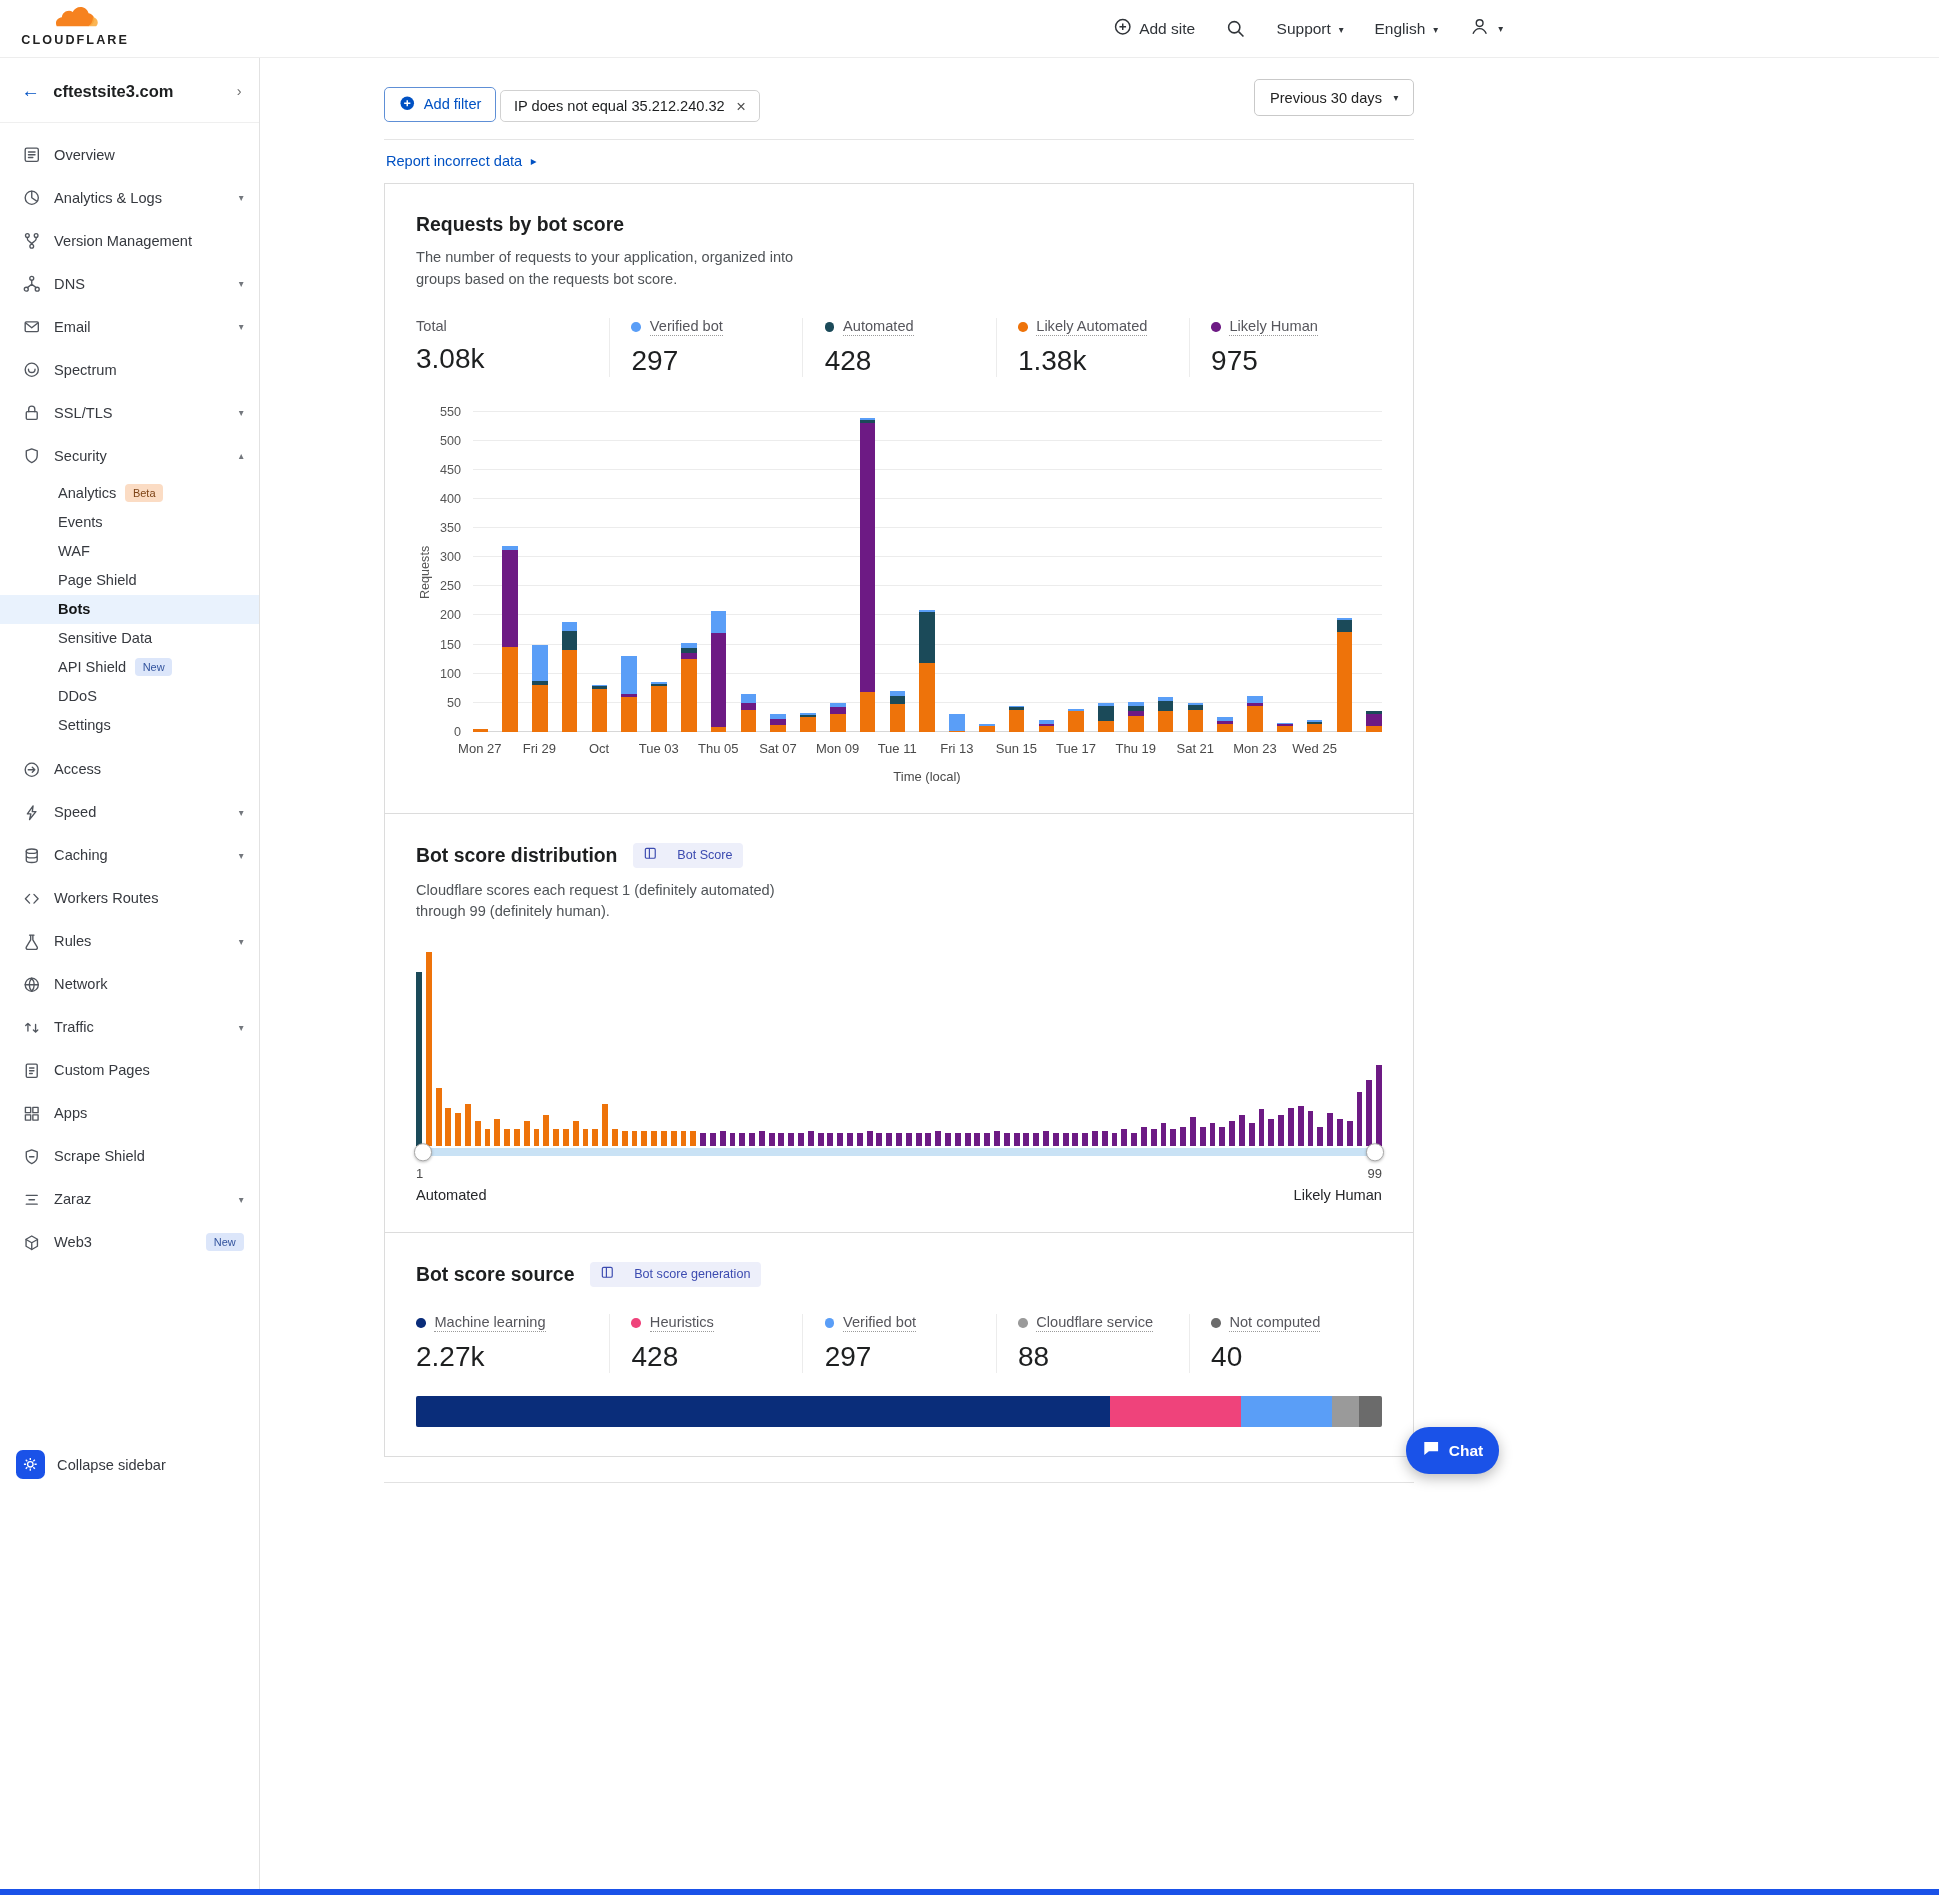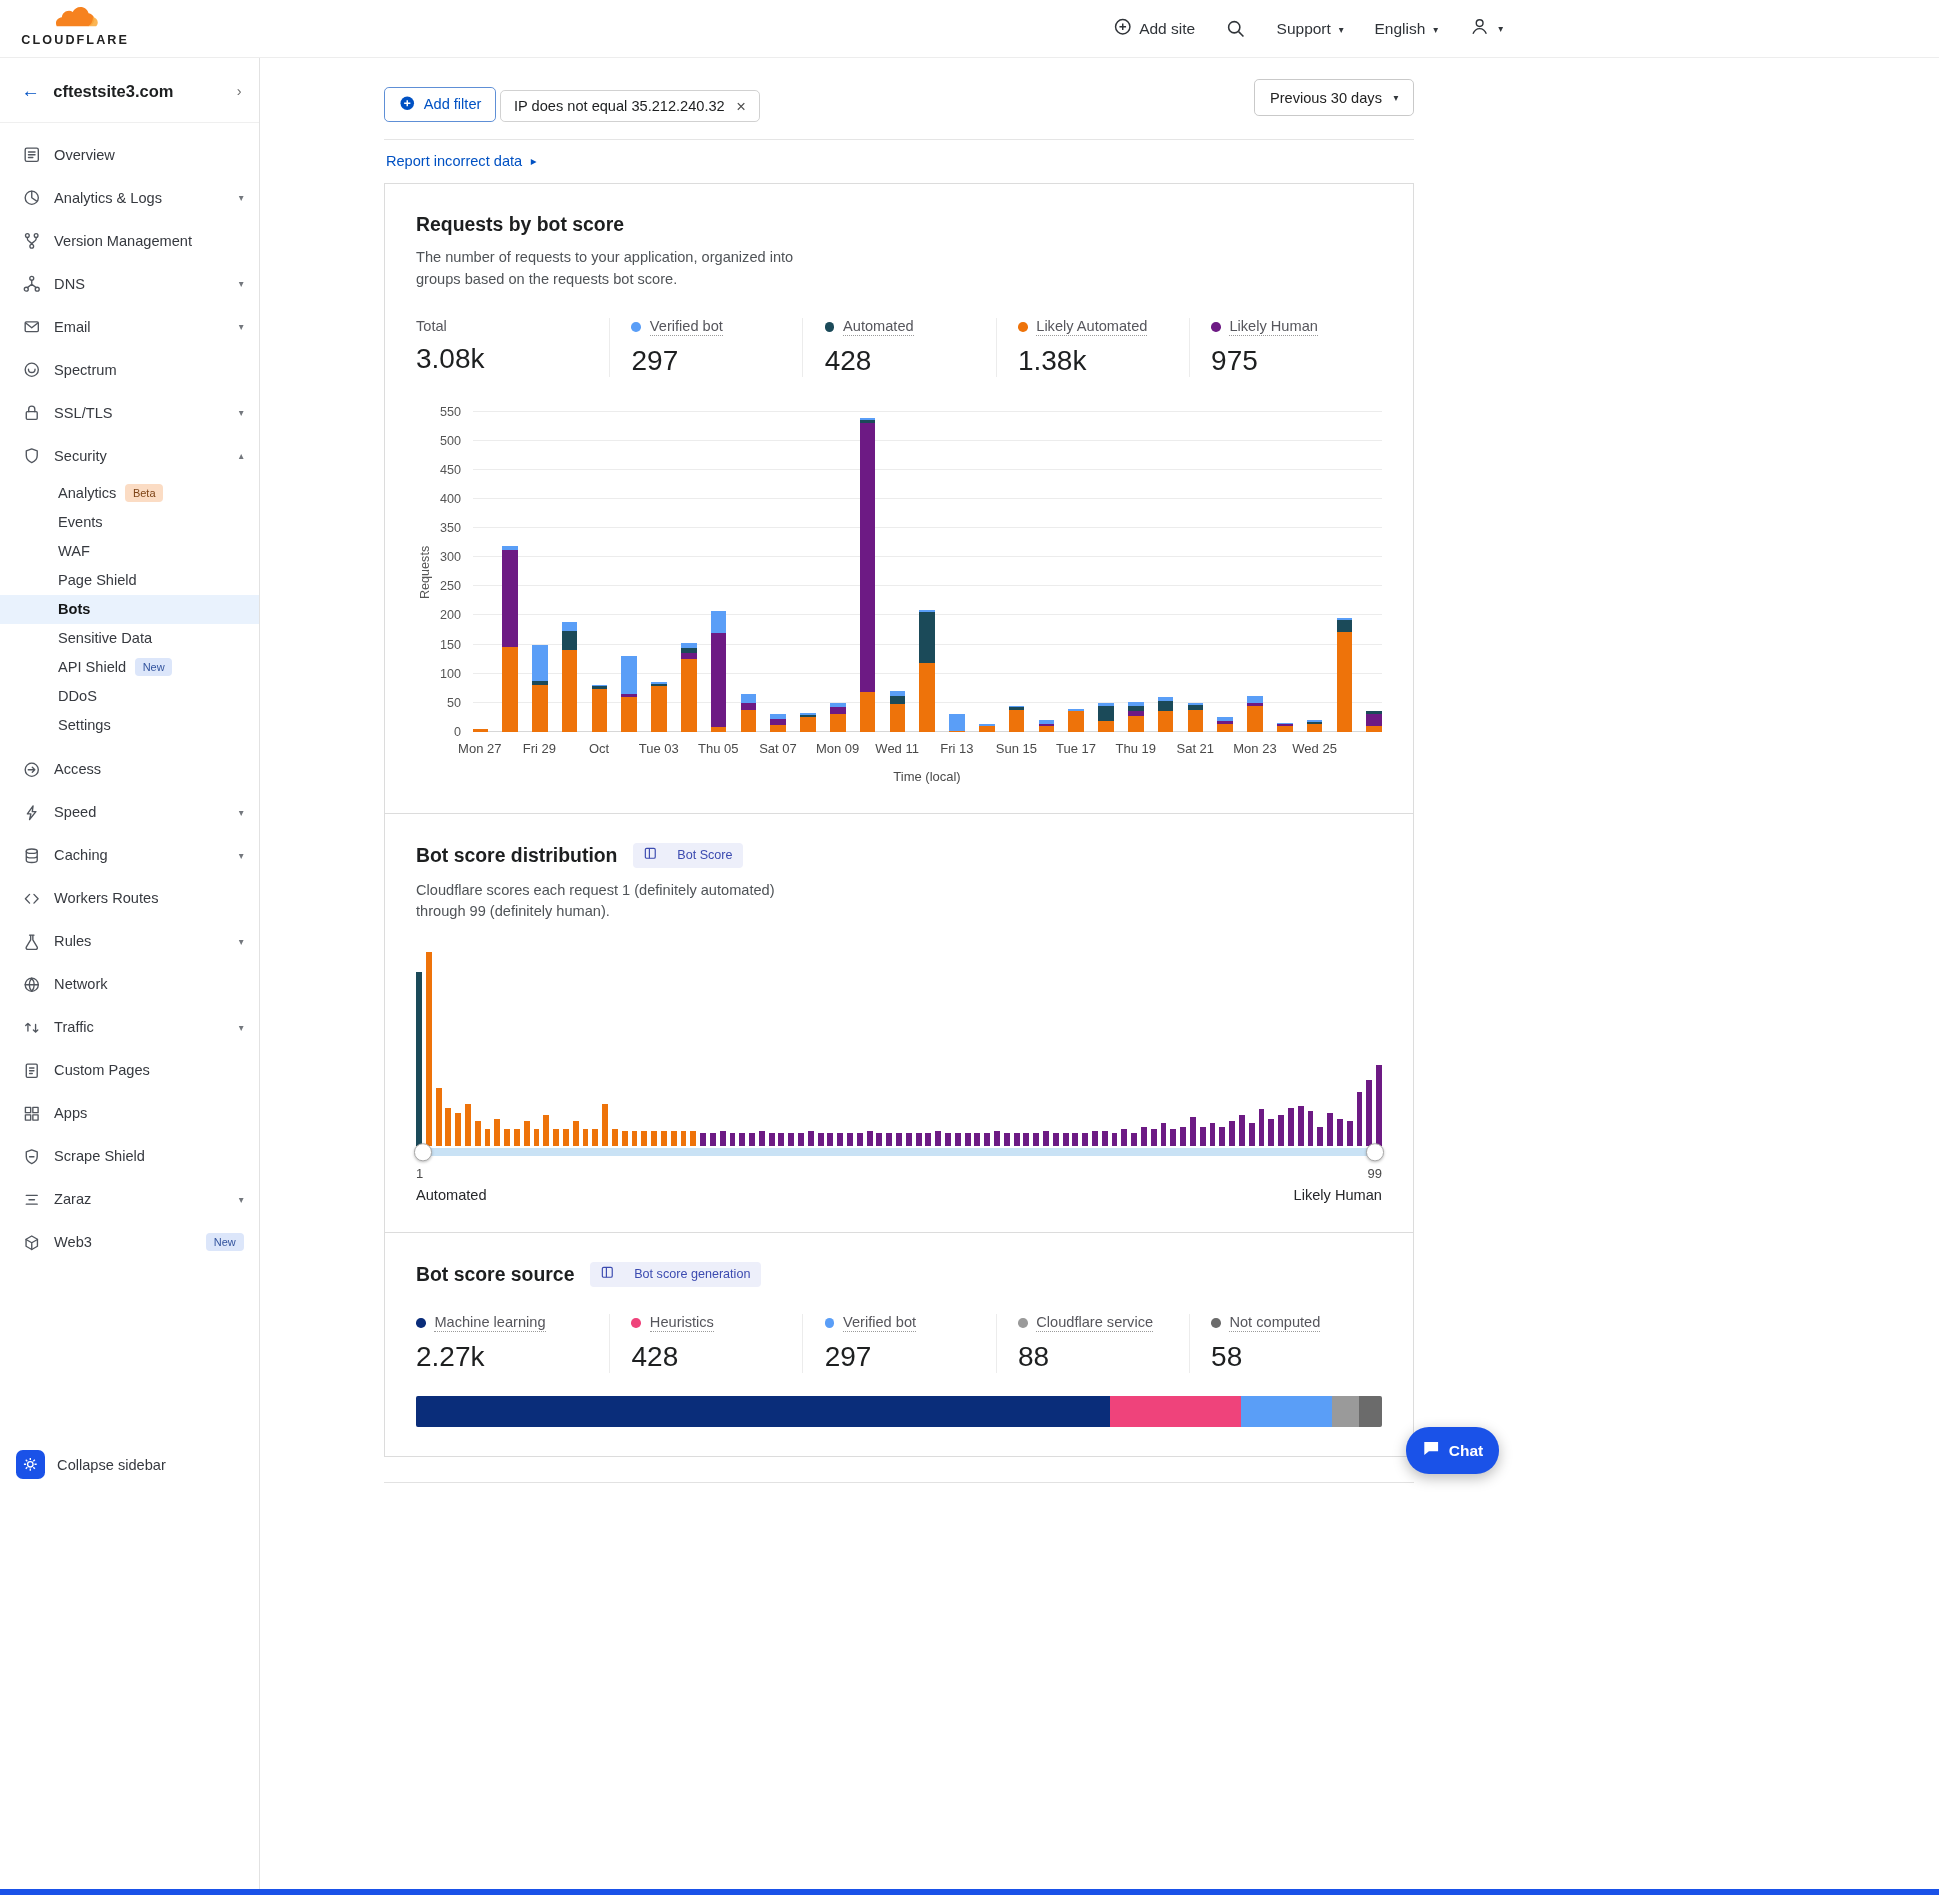--- a/index.html
+++ b/index.html
@@ -647,21 +647,21 @@
     </div>
     <div class="xticks-row">
       <div class="xticks">
           <div class="xtick" style="left: calc(0% + 7.8px);">Mon 27</div>
           <div class="xtick" style="left: calc(6.66667% + 6.7px);">Fri 29</div>
           <div class="xtick" style="left: calc(13.3333% + 5.7px);">Oct</div>
           <div class="xtick" style="left: calc(20% + 4.7px);">Tue 03</div>
           <div class="xtick" style="left: calc(26.6667% + 3.6px);">Thu 05</div>
           <div class="xtick" style="left: calc(33.3333% + 2.6px);">Sat 07</div>
           <div class="xtick" style="left: calc(40% + 1.6px);">Mon 09</div>
-          <div class="xtick" style="left: calc(46.6667% + 0.5px);">Wed 11</div>
+          <div class="xtick" style="left: calc(46.6667% + 0.5px);">Tue 11</div>
           <div class="xtick" style="left: calc(53.3333% - 0.5px);">Fri 13</div>
           <div class="xtick" style="left: calc(60% - 1.6px);">Sun 15</div>
           <div class="xtick" style="left: calc(66.6667% - 2.6px);">Tue 17</div>
           <div class="xtick" style="left: calc(73.3333% - 3.6px);">Thu 19</div>
           <div class="xtick" style="left: calc(80% - 4.7px);">Sat 21</div>
           <div class="xtick" style="left: calc(86.6667% - 5.7px);">Mon 23</div>
           <div class="xtick" style="left: calc(93.3333% - 6.7px);">Wed 25</div>
         </div>
     </div>
     <div class="xlab">Time (local)</div>
@@ -836,21 +836,21 @@
             <span class="dot" style="background: rgb(154, 154, 154);"></span>
             <span class="stat-label underlined">Cloudflare service</span>
           </div>
           <div class="stat-value">88</div>
         </div>
         <div class="stat divided">
           <div class="stat-label-row">
             <span class="dot" style="background: rgb(107, 107, 107);"></span>
             <span class="stat-label underlined">Not computed</span>
           </div>
-          <div class="stat-value">58</div>
+          <div class="stat-value">40</div>
         </div>
       </div>
     <div class="source-bar">
         <div style="width: 71.8809%; background: rgb(10, 45, 122);"></div>
         <div style="width: 13.5529%; background: rgb(239, 67, 123);"></div>
         <div style="width: 9.40469%; background: rgb(90, 158, 247);"></div>
         <div style="width: 2.78657%; background: rgb(154, 154, 154);"></div>
         <div style="width: 2.37492%; background: rgb(107, 107, 107);"></div>
       </div>
   </section>

